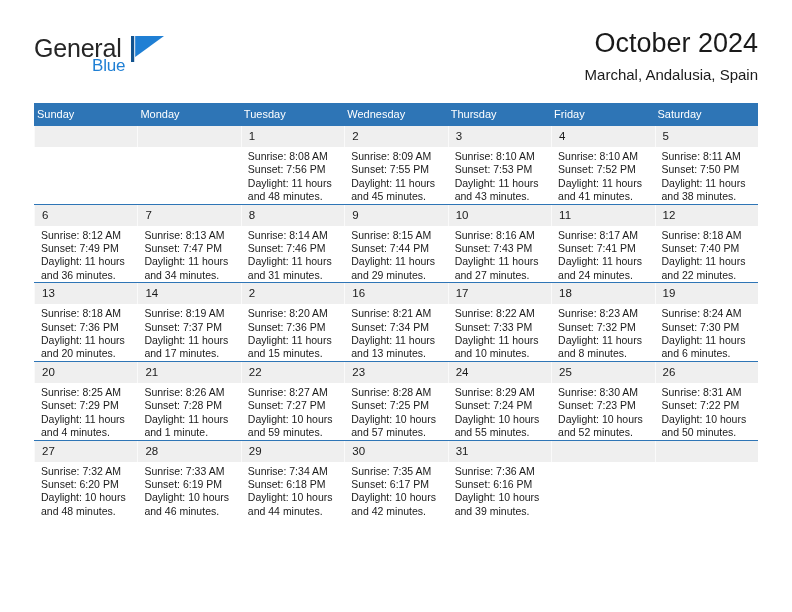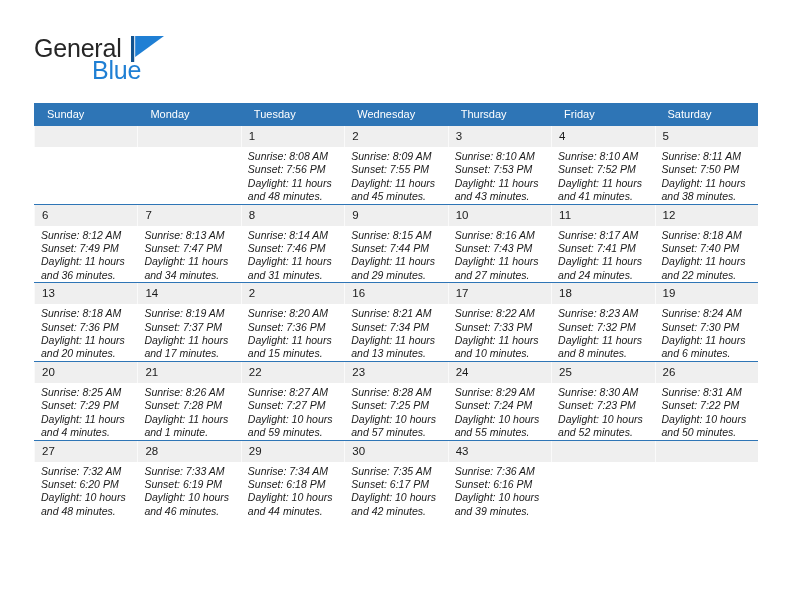--- a/index.html
+++ b/index.html
@@ -42,21 +42,21 @@
     top: 0;
     font-size: 25px;
     letter-spacing: -0.2px;
     color: #262626;
     font-family: "Liberation Sans", sans-serif;
   }
   .brand-blue {
     position: absolute;
     left: 58px;
     top: 22px;
-    font-size: 25px;
+    font-size: 17px;
     letter-spacing: -0.2px;
     color: #1f7fd4;
     font-family: "Liberation Sans", sans-serif;
   }
   .brand-flag {
     position: absolute;
     left: 97px;
     top: 2px;
     width: 34px;
     height: 26px;
@@ -90,21 +90,21 @@
     width: 724px;
     border-collapse: collapse;
     table-layout: fixed;
   }
   .calendar th {
     background: #2e75b6;
     color: #ffffff;
     font-weight: normal;
     font-size: 11px;
     text-align: left;
-    padding: 5px 0 5px 13px;
+    padding: 5px 0 5px 3px;
     height: 11px;
     line-height: 13px;
     border: none;
   }
   .calendar td {
     vertical-align: top;
     padding: 0;
     border: none;
     border-top: 1.4px solid #2e75b6;
     height: 76px;
@@ -124,21 +124,20 @@
     border-left: 1px solid #fafafa;
   }
   .daynum.empty {
     color: transparent;
   }
   .details {
     padding: 3px 6px 0 7px;
     font-size: 10.5px;
     line-height: 13.4px;
     color: #1a1a1a;
-    font-style: italic;
   }
   .details div {
     white-space: nowrap;
   }
   .details .daylight {
     white-space: normal;
   }
 </style>
 </head>
 <body>
@@ -151,20 +150,24 @@
       <span class="brand-general">General</span>
       <span class="brand-blue">Blue</span>
       <span class="brand-flag">
         <svg width="34" height="26" viewBox="0 0 34 26" xmlns="http://www.w3.org/2000/svg">
           <rect x="0" y="0" width="3.2" height="26" fill="#12538f"></rect>
           <path d="M4.2 0 L33 0 L4.2 21 Z" fill="#1f7fd4"></path>
         </svg>
       </span>
     </div>
 
+    <div class="title-block">
+      <div class="cal-title">October 2024</div>
+      <div class="cal-subtitle">Marchal, Andalusia, Spain</div>
+    </div>
 
   </div>
 
   <table class="calendar">
     <thead>
       <tr>
         <th>Sunday</th>
         <th>Monday</th>
         <th>Tuesday</th>
         <th>Wednesday</th>
@@ -423,21 +426,21 @@
           </td>
           <td>
             <span class="daynum">30</span>
             <div class="details">
               <div>Sunrise: 7:35 AM</div>
               <div>Sunset: 6:17 PM</div>
               <div class="daylight">Daylight: 10 hours and 42 minutes.</div>
             </div>
           </td>
           <td>
-            <span class="daynum">43</span>
+            <span class="daynum">31</span>
             <div class="details">
               <div>Sunrise: 7:36 AM</div>
               <div>Sunset: 6:16 PM</div>
               <div class="daylight">Daylight: 10 hours and 39 minutes.</div>
             </div>
           </td>
           <td class="cell-empty">
             <span class="daynum empty"></span>
           </td>
           <td class="cell-empty">

